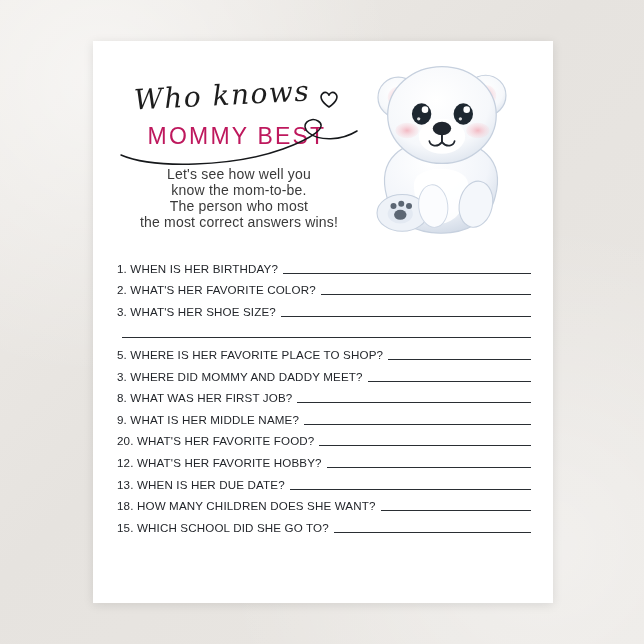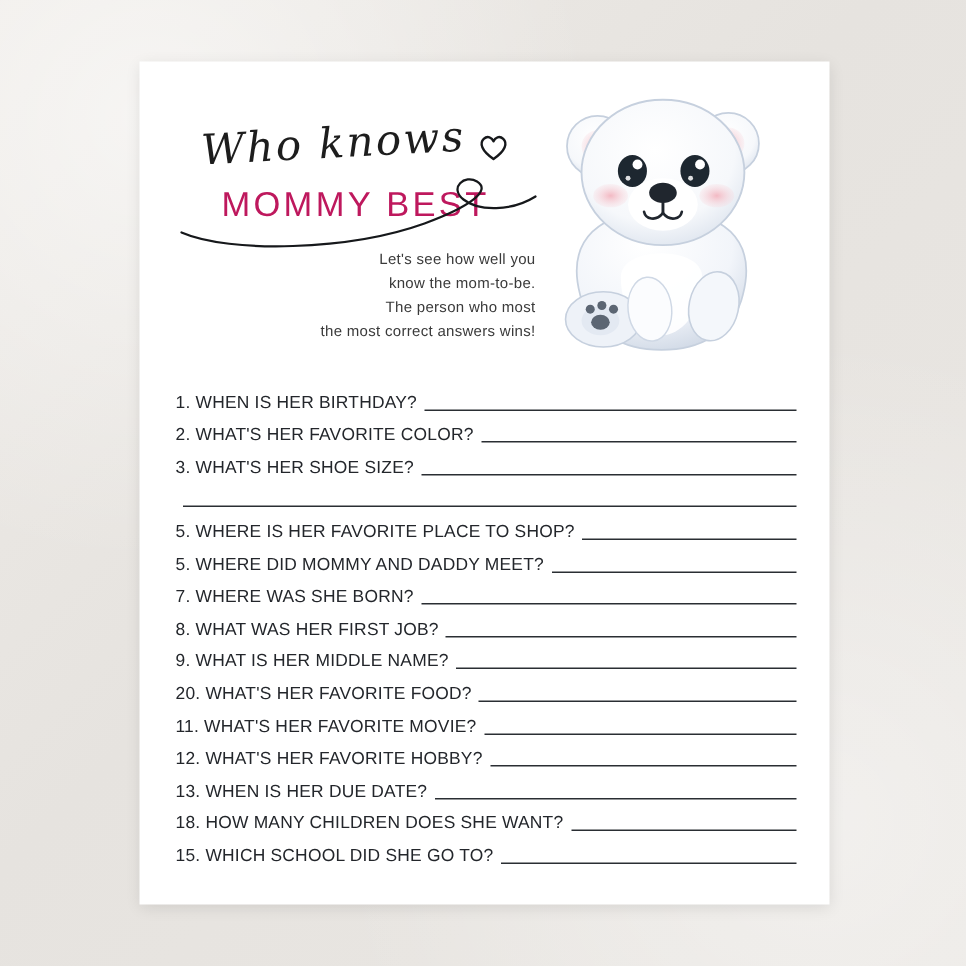--- a/index.html
+++ b/index.html
@@ -71,23 +71,23 @@
     top: 68px;
     width: 250px;
     height: 60px;
     pointer-events: none;
   }
   .intro {
     position: absolute;
     left: 28px;
     top: 125px;
     width: 236px;
-    text-align: right;
-    font-family: "Liberation Sans", sans-serif;
-    font-size: 10px;
+    text-align: center;
+    font-family: "Liberation Sans", sans-serif;
+    font-size: 14px;
     line-height: 16px;
     color: #3a3a3a;
     letter-spacing: 0.2px;
   }
   .bear {
     position: absolute;
     right: 14px;
     top: 10px;
     width: 196px;
     height: 190px;
@@ -224,44 +224,36 @@
       <span class="q-line"></span>
     </div>
     <div class="q-row">
       <span class="q-line"></span>
     </div>
     <div class="q-row">
       <span class="q-text">5. WHERE IS HER FAVORITE PLACE TO SHOP?</span>
       <span class="q-line"></span>
     </div>
     <div class="q-row">
-      <span class="q-text">5. WHERE DID MOMMY AND DADDY MEET?</span>
-      <span class="q-line"></span>
-    </div>
-    <div class="q-row">
-      <span class="q-text">7. WHERE WAS SHE BORN?</span>
+      <span class="q-text">3. WHERE DID MOMMY AND DADDY MEET?</span>
       <span class="q-line"></span>
     </div>
     <div class="q-row">
       <span class="q-text">8. WHAT WAS HER FIRST JOB?</span>
       <span class="q-line"></span>
     </div>
     <div class="q-row">
       <span class="q-text">9. WHAT IS HER MIDDLE NAME?</span>
       <span class="q-line"></span>
     </div>
     <div class="q-row">
       <span class="q-text">20. WHAT'S HER FAVORITE FOOD?</span>
       <span class="q-line"></span>
     </div>
     <div class="q-row">
-      <span class="q-text">11. WHAT'S HER FAVORITE MOVIE?</span>
-      <span class="q-line"></span>
-    </div>
-    <div class="q-row">
       <span class="q-text">12. WHAT'S HER FAVORITE HOBBY?</span>
       <span class="q-line"></span>
     </div>
     <div class="q-row">
       <span class="q-text">13. WHEN IS HER DUE DATE?</span>
       <span class="q-line"></span>
     </div>
     <div class="q-row">
       <span class="q-text">18. HOW MANY CHILDREN DOES SHE WANT?</span>
       <span class="q-line"></span>

